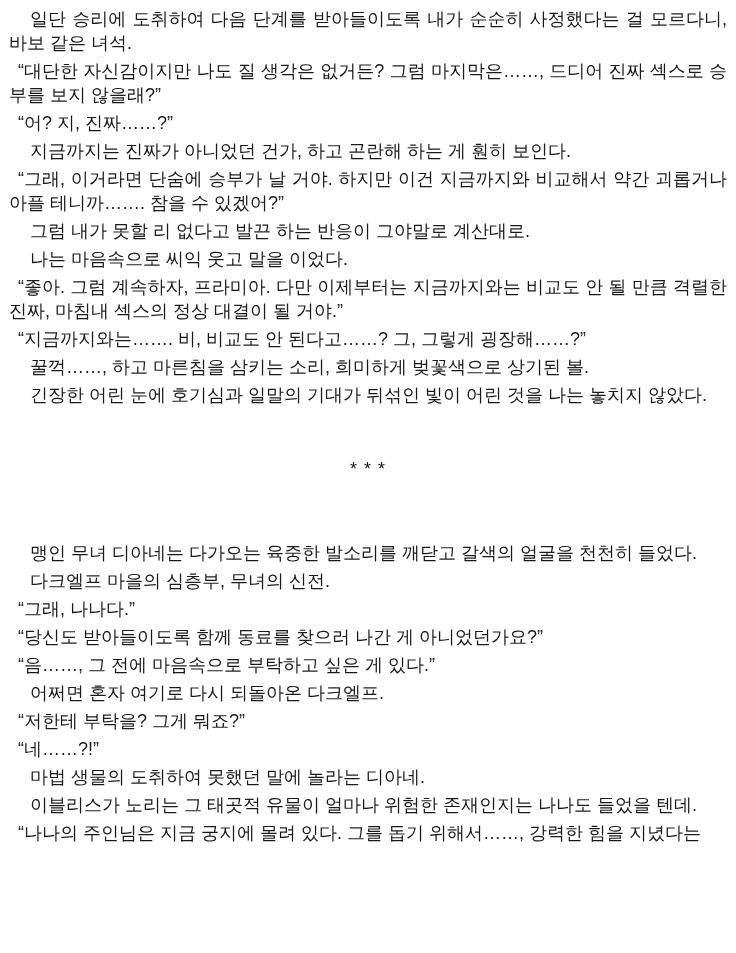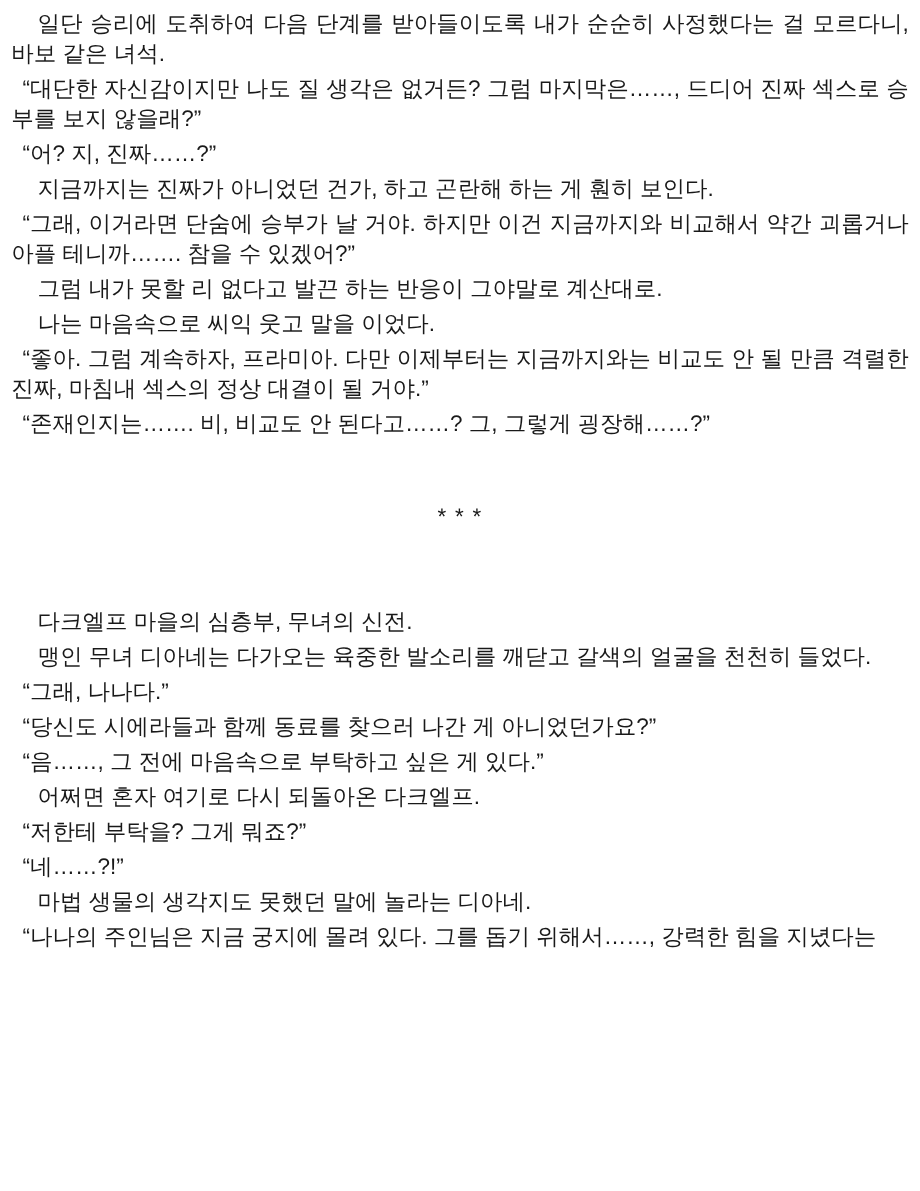--- a/index.html
+++ b/index.html
@@ -46,26 +46,29 @@
 <div class="page">
   <div id="text-body">
       <p class="narration">일단 승리에 도취하여 다음 단계를 받아들이도록 내가 순순히 사정했다는 걸 모르다니, 바보 같은 녀석.</p>
       <p class="dialogue">“대단한 자신감이지만 나도 질 생각은 없거든? 그럼 마지막은……, 드디어 진짜 섹스로 승부를 보지 않을래?”</p>
       <p class="dialogue">“어? 지, 진짜……?”</p>
       <p class="narration">지금까지는 진짜가 아니었던 건가, 하고 곤란해 하는 게 훤히 보인다.</p>
       <p class="dialogue">“그래, 이거라면 단숨에 승부가 날 거야. 하지만 이건 지금까지와 비교해서 약간 괴롭거나 아플 테니까……. 참을 수 있겠어?”</p>
       <p class="narration">그럼 내가 못할 리 없다고 발끈 하는 반응이 그야말로 계산대로.</p>
       <p class="narration">나는 마음속으로 씨익 웃고 말을 이었다.</p>
       <p class="dialogue">“좋아. 그럼 계속하자, 프라미아. 다만 이제부터는 지금까지와는 비교도 안 될 만큼 격렬한 진짜, 마침내 섹스의 정상 대결이 될 거야.”</p>
-      <p class="dialogue">“존재인지는……. 비, 비교도 안 된다고……? 그, 그렇게 굉장해……?”</p>
+      <p class="dialogue">“지금까지와는……. 비, 비교도 안 된다고……? 그, 그렇게 굉장해……?”</p>
+      <p class="narration">꿀꺽……, 하고 마른침을 삼키는 소리, 희미하게 벚꽃색으로 상기된 볼.</p>
+      <p class="narration">긴장한 어린 눈에 호기심과 일말의 기대가 뒤섞인 빛이 어린 것을 나는 놓치지 않았다.</p>
       <p class="separator">* * *</p>
+      <p class="narration">맹인 무녀 디아네는 다가오는 육중한 발소리를 깨닫고 갈색의 얼굴을 천천히 들었다.</p>
       <p class="narration">다크엘프 마을의 심층부, 무녀의 신전.</p>
-      <p class="narration">맹인 무녀 디아네는 다가오는 육중한 발소리를 깨닫고 갈색의 얼굴을 천천히 들었다.</p>
       <p class="dialogue">“그래, 나나다.”</p>
-      <p class="dialogue">“당신도 시에라들과 함께 동료를 찾으러 나간 게 아니었던가요?”</p>
+      <p class="dialogue">“당신도 받아들이도록 함께 동료를 찾으러 나간 게 아니었던가요?”</p>
       <p class="dialogue">“음……, 그 전에 마음속으로 부탁하고 싶은 게 있다.”</p>
       <p class="narration">어쩌면 혼자 여기로 다시 되돌아온 다크엘프.</p>
       <p class="dialogue">“저한테 부탁을? 그게 뭐죠?”</p>
       <p class="dialogue">“네……?!”</p>
-      <p class="narration">마법 생물의 생각지도 못했던 말에 놀라는 디아네.</p>
+      <p class="narration">마법 생물의 도취하여 못했던 말에 놀라는 디아네.</p>
+      <p class="narration">이블리스가 노리는 그 태곳적 유물이 얼마나 위험한 존재인지는 나나도 들었을 텐데.</p>
       <p class="dialogue">“나나의 주인님은 지금 궁지에 몰려 있다. 그를 돕기 위해서……, 강력한 힘을 지녔다는</p>
     </div>
 </div>
 
 </body></html>

